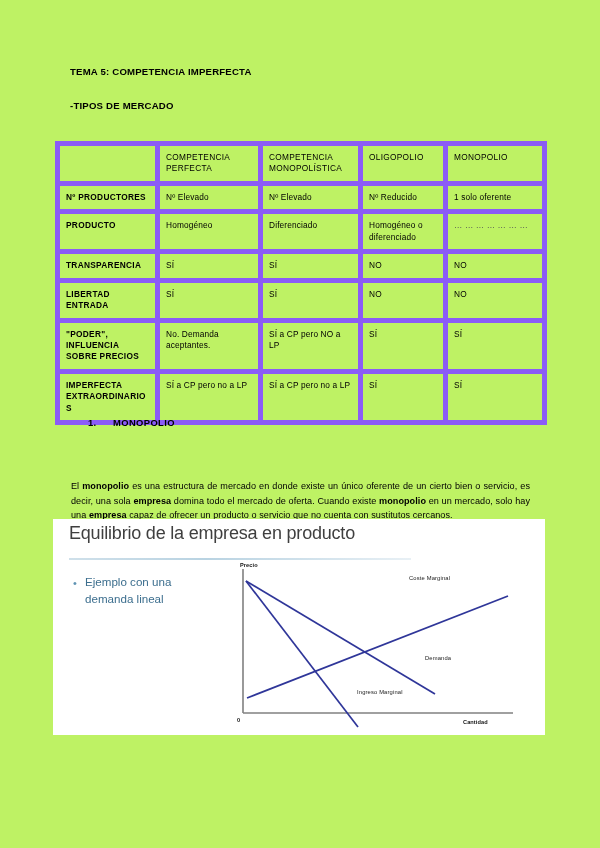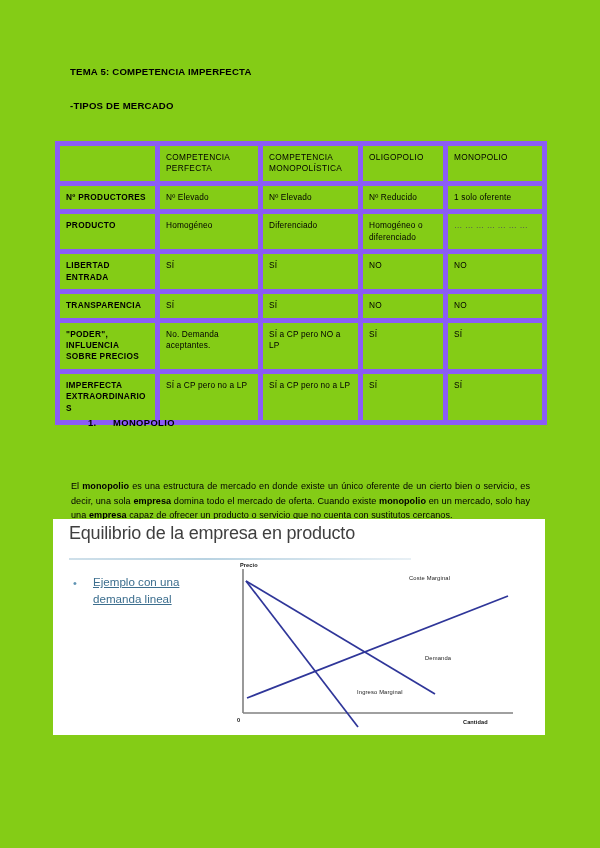--- a/index.html
+++ b/index.html
@@ -14,21 +14,21 @@
     font-family: "Liberation Sans", sans-serif;
     color: #000000;
     overflow: hidden;
   }
 
   .page {
     position: absolute;
     left: 0; top: 0;
     width: 600px;
     height: 848px;
-    background: #84cc16;
+    background: #bef264;
   }
 
   
   .doc-title {
     position: absolute;
     left: 70px;
     top: 66px;
     font-size: 9.6px;
     font-weight: bold;
     letter-spacing: 0.2px;
@@ -146,22 +146,21 @@
   }
   .slide-bullet .dot {
     position: absolute;
     left: 0px;
     top: 2px;
     color: #5f93b3;
     font-size: 11px;
   }
   .slide-bullet .btext {
     display: block;
-    margin-left: 20px;
-    text-decoration: underline;
+    margin-left: 12px;
   }
 
   
   .chart {
     position: absolute;
     left: 160px;
     top: 42px;
     width: 330px;
     height: 172px;
   }
@@ -223,29 +222,29 @@
 
       <tr>
         <td class="rowhead">PRODUCTO</td>
         <td>Homogéneo</td>
         <td>Diferenciado</td>
         <td>Homogéneo o diferenciado</td>
         <td class="dots">… … … … … … …</td>
       </tr>
 
       <tr>
-        <td class="rowhead">LIBERTAD ENTRADA</td>
+        <td class="rowhead">TRANSPARENCIA</td>
         <td>SÍ</td>
         <td>SÍ</td>
         <td>NO</td>
         <td>NO</td>
       </tr>
 
       <tr>
-        <td class="rowhead">TRANSPARENCIA</td>
+        <td class="rowhead">LIBERTAD ENTRADA</td>
         <td>SÍ</td>
         <td>SÍ</td>
         <td>NO</td>
         <td>NO</td>
       </tr>
 
       <tr>
         <td class="rowhead">"PODER", INFLUENCIA SOBRE PRECIOS</td>
         <td>No. Demanda aceptantes.</td>
         <td>SÍ a CP pero NO a LP</td>

